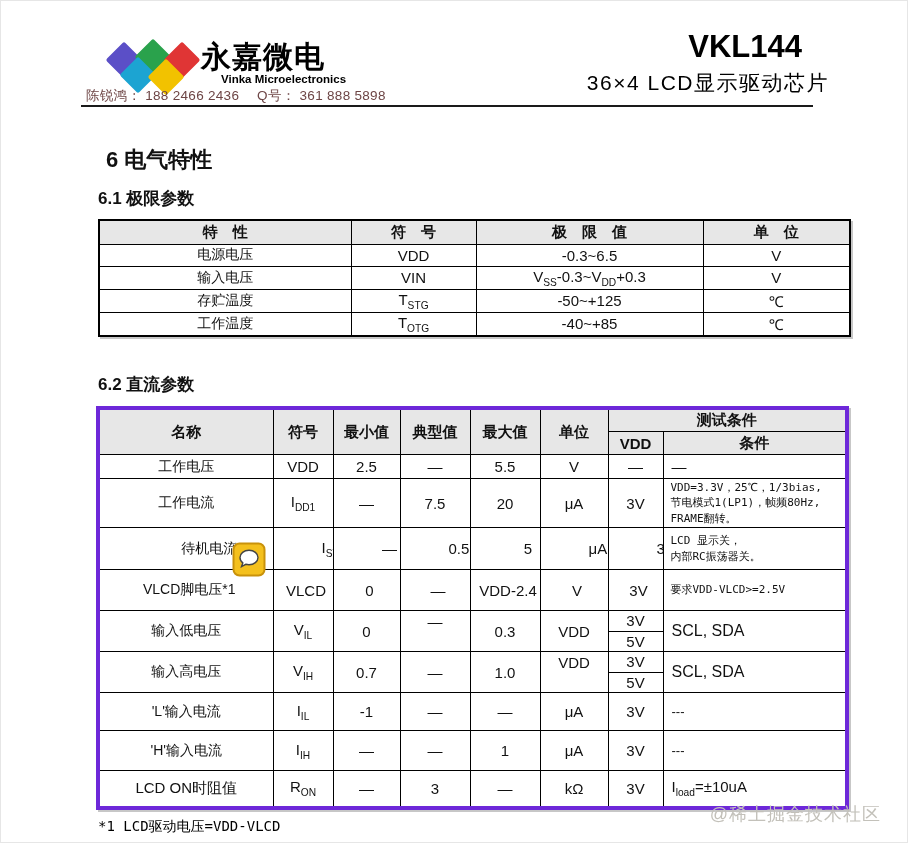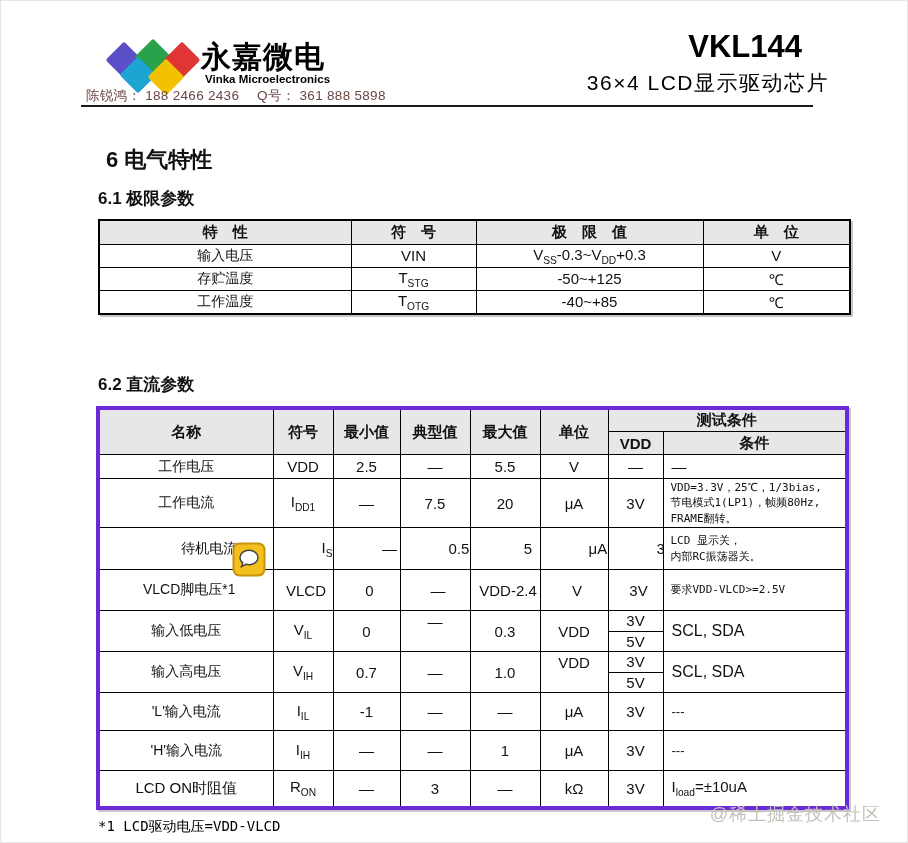--- a/index.html
+++ b/index.html
@@ -5,21 +5,21 @@
   * { margin:0; padding:0; box-sizing:border-box; }
   body { background:#ffffff; font-family:"Liberation Sans", sans-serif; }
   .page {
     position:relative; width:908px; height:843px; background:#fff;
     border:1px solid #e6e6e6; overflow:hidden; color:#111;
   }
 
   
   .diamond { position:absolute; width:26px; height:26px; transform:rotate(45deg); border-radius:2px; }
   .brand-cn { position:absolute; left:200px; top:36px; font-size:30px; font-weight:bold; letter-spacing:1px; color:#000; }
-  .brand-en { position:absolute; left:204px; top:72px; font-size:11.5px; font-weight:bold; color:#000; }
+  .brand-en { position:absolute; left:220px; top:72px; font-size:11.5px; font-weight:bold; color:#000; }
   .contact  { position:absolute; left:85px; top:86px; font-size:13.5px; color:#6d4545; letter-spacing:.3px; }
   .hrule    { position:absolute; left:80px; top:104px; width:732px; height:2px; background:#1a1a1a; }
   .part-no  { position:absolute; right:105px; top:28px; font-size:31px; font-weight:bold; color:#000; }
   .subtitle { position:absolute; right:78px; top:68px; font-size:21px; color:#000; letter-spacing:1.5px; }
 
   
   .sec-title { position:absolute; left:105px; top:144px; font-size:22px; font-weight:bold; }
   .sub1 { position:absolute; left:97px; top:186px; font-size:17px; font-weight:bold; }
   .sub2 { position:absolute; left:97px; top:372px; font-size:17px; font-weight:bold; }
 
@@ -95,20 +95,26 @@
         <col style="width:125px">
         <col style="width:227px">
         <col>
       </colgroup>
     <tbody>
         <tr>
       <th>特　性</th>
       <th>符　号</th>
       <th>极　限　值</th>
       <th>单　位</th>
+    </tr>
+    <tr>
+      <td class="cname">电源电压</td>
+      <td>VDD</td>
+      <td>-0.3~6.5</td>
+      <td>V</td>
     </tr>
     <tr>
       <td class="cname">输入电压</td>
       <td>VIN</td>
       <td>V<sub>SS</sub>-0.3~V<sub>DD</sub>+0.3</td>
       <td>V</td>
     </tr>
     <tr>
       <td class="cname">存贮温度</td>
       <td>T<sub>STG</sub></td>

